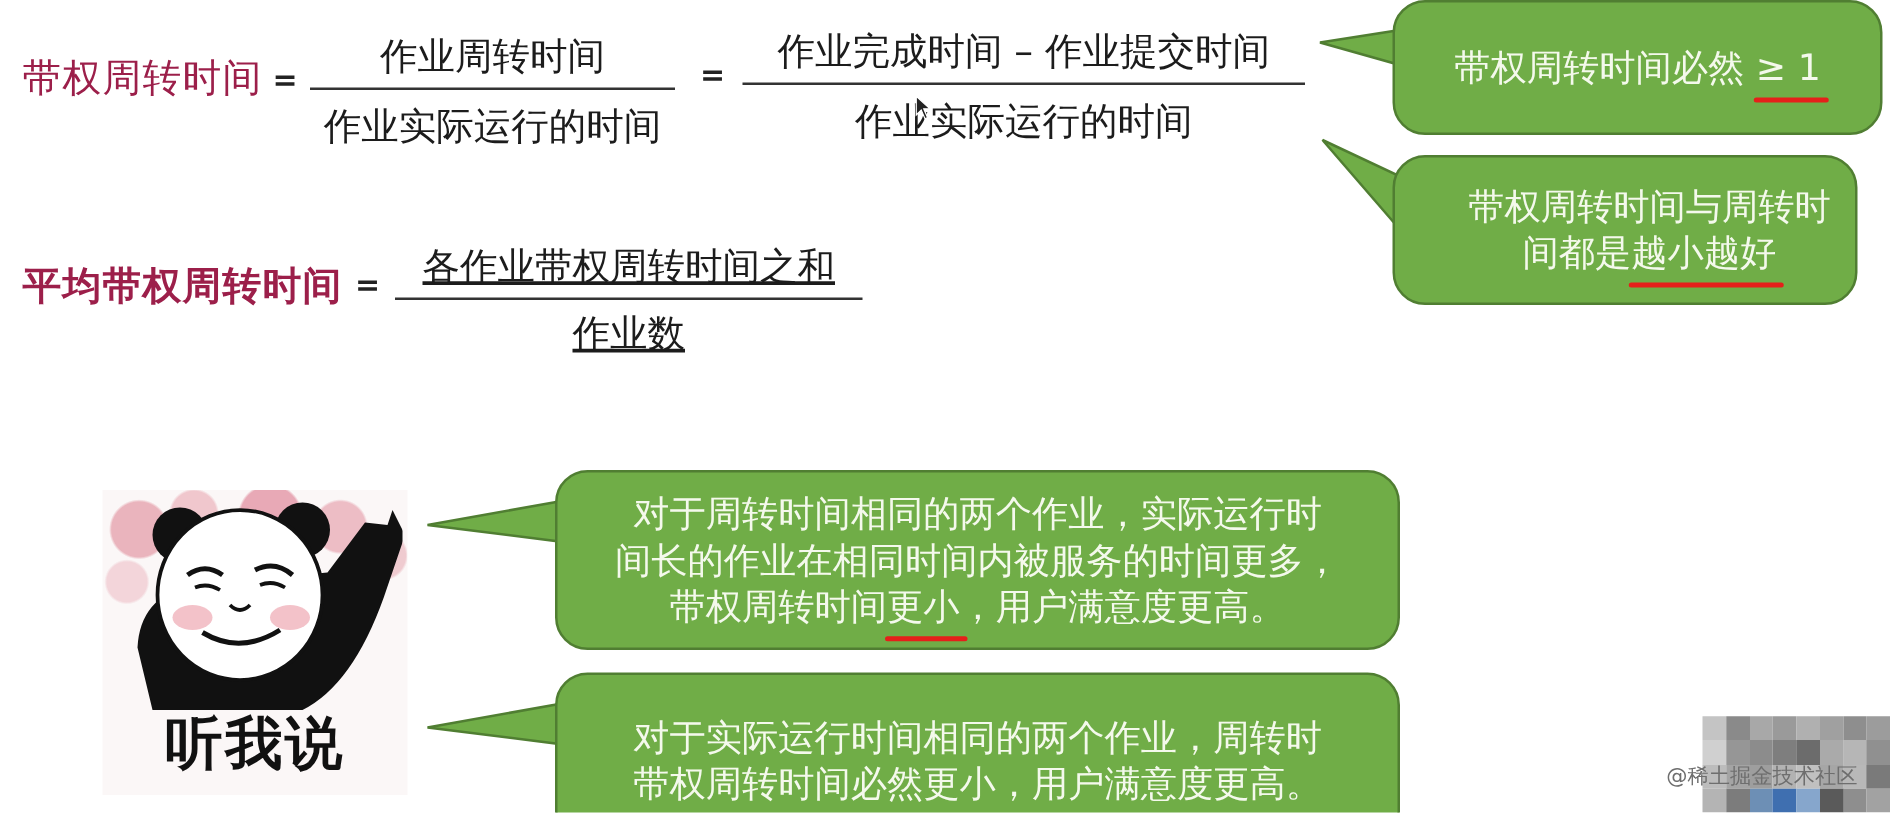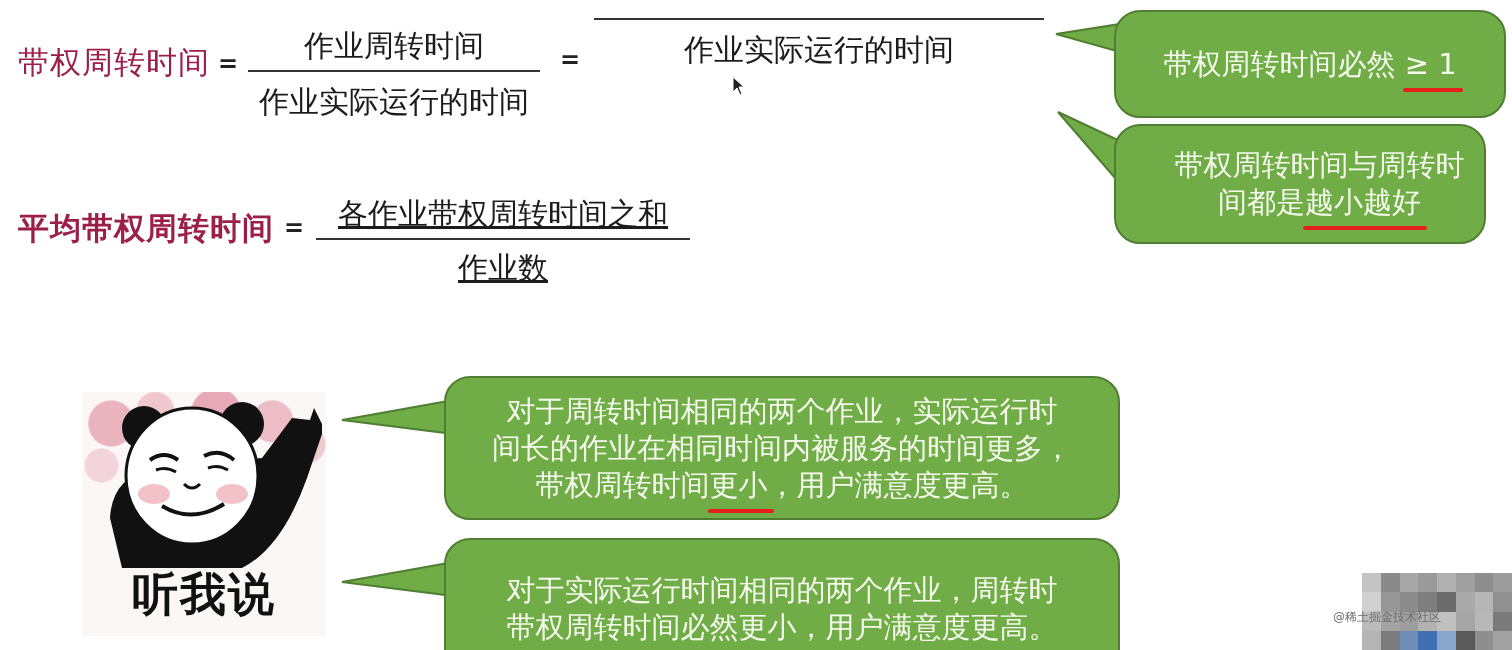--- a/index.html
+++ b/index.html
@@ -46,56 +46,57 @@
     }
     .meme .caption {
       position:absolute; left:0; right:0; bottom:10px; text-align:center;
       font-size:46px; font-weight:bold; color:#111; letter-spacing:2px;
     }
     .mosaic {
       position:absolute; left:1362px; top:573px; width:150px; height:77px;
       display:grid; grid-template-columns:repeat(8, 1fr); grid-template-rows:repeat(4, 1fr);
     }
     .watermark {
-      position:absolute; left:1333px; top:609px; font-size:12px; color:#6e6e6e;
+      position:absolute; left:1333px; top:609px; font-size:17px; color:#6e6e6e;
       white-space:nowrap;
     }
   </style>
 </head>
 <body>
 
 <div class="abs term" style="left:18px; top:42px;">带权周转时间</div>
 <div class="abs eq" style="left:218px; top:50px;">=</div>
 <div class="frac" style="left:248px; top:16px; width:292px;">
   <span class="num">作业周转时间</span>
   <span class="bar"></span>
   <span class="den">作业实际运行的时间</span>
 </div>
 <div class="abs eq" style="left:560px; top:46px;">=</div>
 <div class="frac" style="left:594px; top:12px; width:450px;">
+  <span class="num">作业完成时间 – 作业提交时间</span>
   <span class="bar"></span>
   <span class="den">作业实际运行的时间</span>
 </div>
 
 <svg class="abs" style="left:732px; top:76px;" width="14" height="20" viewBox="0 0 14 20">
   <path d="M1 1 L1 16 L5 12 L8 19 L10 18 L7 11 L12 11 Z" fill="#222" stroke="#fff" stroke-width="1"></path>
 </svg>
 
 <div class="abs term" style="left:18px; top:208px;font-weight:bold;">平均带权周转时间</div>
 <div class="abs eq" style="left:284px; top:214px;">=</div>
 <div class="frac" style="left:316px; top:184px; width:374px;text-decoration:underline;">
   <span class="num">各作业带权周转时间之和</span>
   <span class="bar"></span>
   <span class="den" style="margin-top:10px;">作业数</span>
 </div>
 
 <svg class="tail" style="left:1054px; top:20px;" width="70" height="40">
   <polygon points="2,14 66,4 66,32" fill="#70ad47" stroke="#507e32" stroke-width="2"></polygon>
 </svg>
-<div class="bubble" style="left:1114px; top:10px; width:392px; height:108px;">
+<div class="bubble" style="left:1114px; top:0; width:392px; height:108px;">
   <span><span>带权周转时间必然 </span><span class="ul">≥ 1</span></span>
 </div>
 
 <svg class="tail" style="left:1056px; top:110px;" width="70" height="80">
   <polygon points="2,2 66,32 66,76" fill="#70ad47" stroke="#507e32" stroke-width="2"></polygon>
 </svg>
 <div class="bubble" style="left:1114px; top:124px; width:372px; height:120px;padding-left:39px;">
   <span>
     <span>带权周转时间与周转时</span><br>
     <span>间都是</span><span class="ul">越小越好</span>

